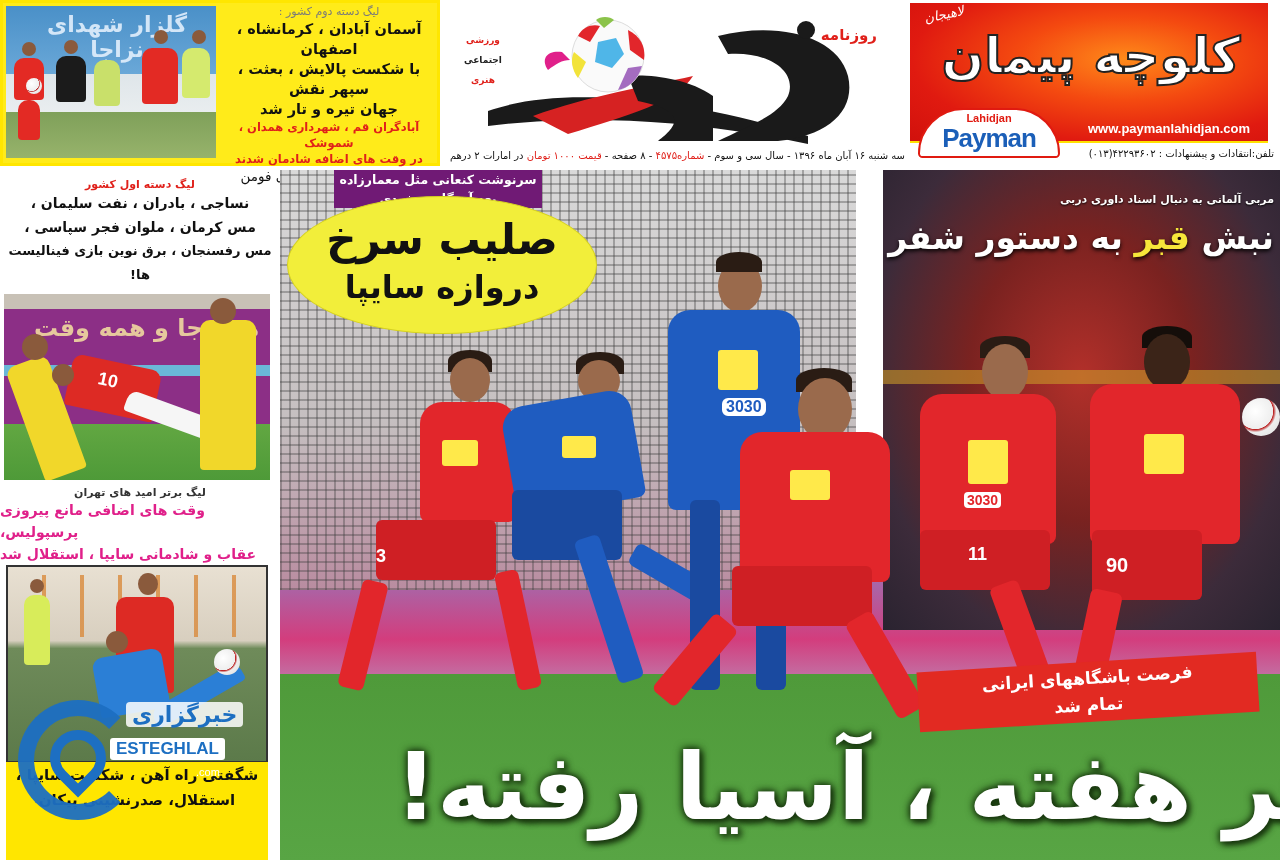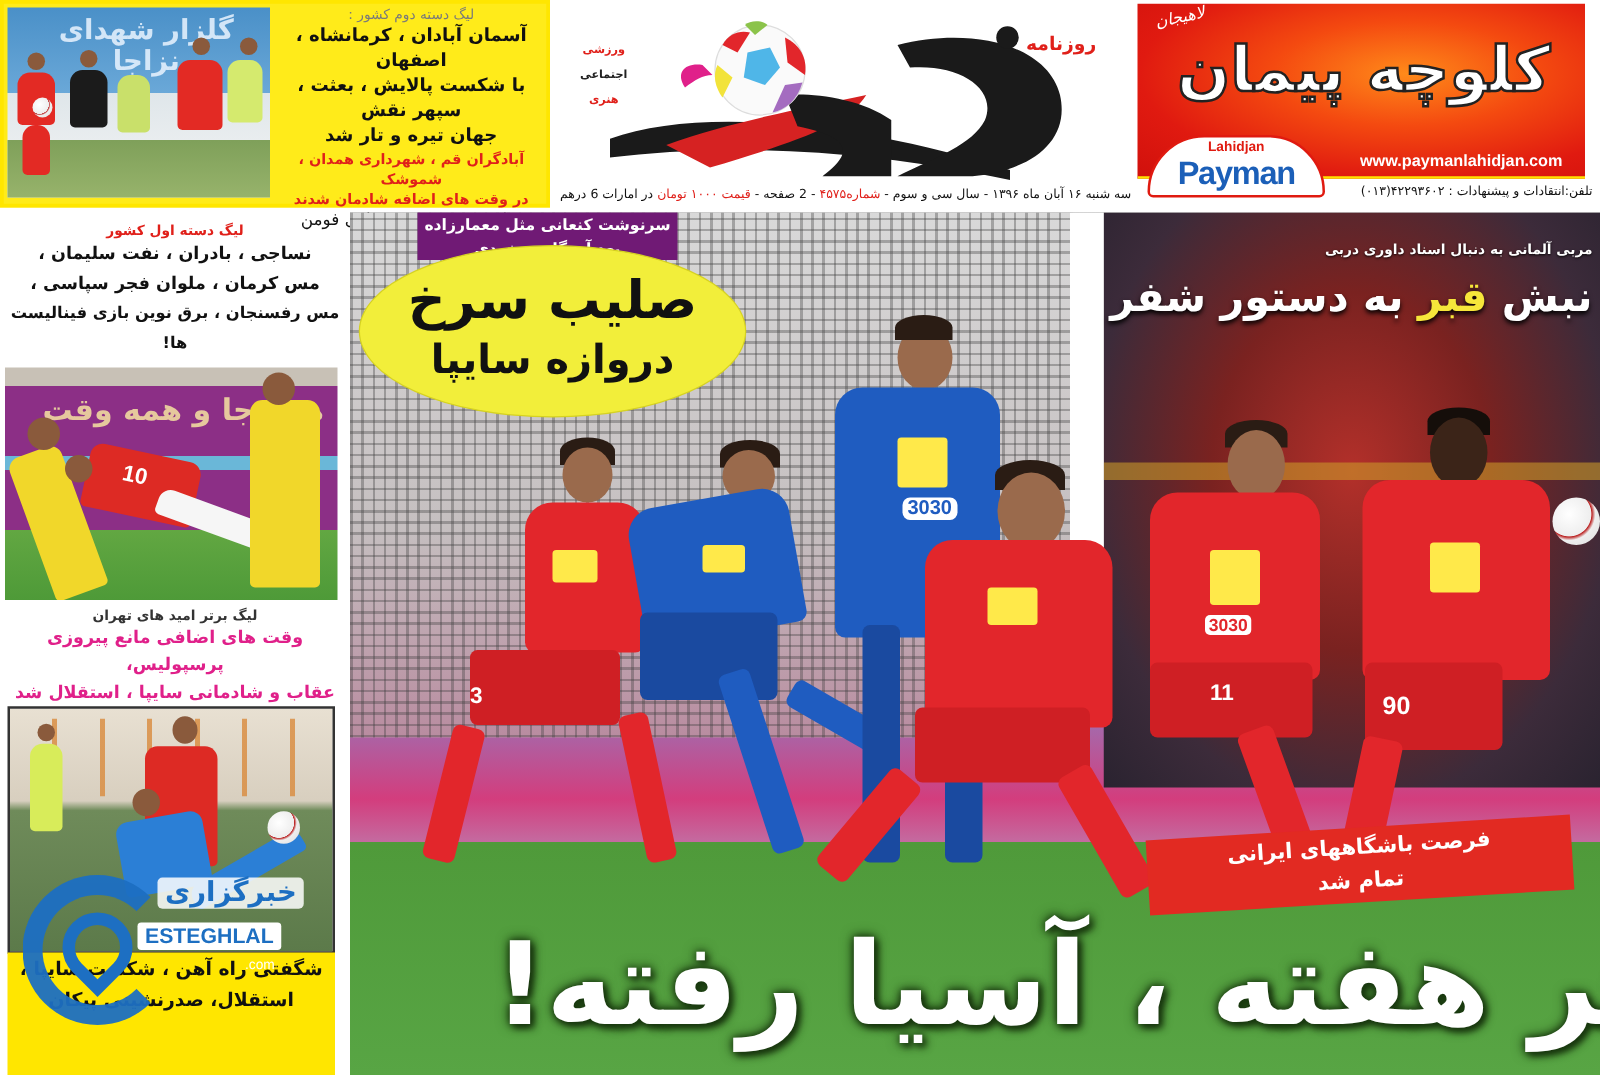--- a/index.html
+++ b/index.html
@@ -69,21 +69,21 @@
     left: 918px; top: 108px; width: 142px; height: 50px;
     background: #fff; border-radius: 60px 60px 6px 6px; border: 2px solid #e01a10;
     text-align: center; direction: ltr;
   }
   #ad-brand .small { display: block; color: #e01a10; font-weight: bold; font-size: 11px; font-family: "Liberation Sans", sans-serif; margin-top: 2px; }
   #ad-brand .big { display: block; color: #1b5fb8; font-weight: bold; font-size: 26px; line-height: 28px; font-family: "Liberation Sans", sans-serif; letter-spacing: -1px; }
   #ad-phone { left: 1068px; top: 148px; width: 206px; font-size: 10px; text-align: right; color: #111; white-space: nowrap; direction: rtl; }
   .lc-kicker-red { font-size: 11px; font-weight: bold; color: #e0201a; text-align: center; }
   .lc-kicker-gray { font-size: 11px; color: #333; text-align: center; font-weight: bold; }
   .lc-head { font-size: 14px; font-weight: bold; text-align: center; line-height: 24px; color: #111; }
-  .lc-head-pink { font-size: 14px; font-weight: bold; text-align: center; line-height: 22px; color: #e0208a; }
+  .lc-head-pink { font-size: 14px; font-weight: bold; text-align: left; line-height: 22px; color: #e0208a; }
 
   #lc-story1 { left: 0; top: 178px; width: 280px; height: 112px; }
   #lc-photo1 { left: 4px; top: 294px; width: 266px; height: 186px; overflow: hidden;
     background:
       linear-gradient(180deg, #c8c1b6 0%, #c8c1b6 8%, #8c2f86 8%, #8c2f86 38%, #6ab7d8 38%, #6ab7d8 44%, #8c2f86 44%, #8c2f86 70%, #62a742 70%, #4e9a38 100%);
   }
   #lc-photo1 .banner-text { position: absolute; top: 20px; left: 30px; color: #f0d9a0; font-weight: bold; font-size: 24px; opacity: .9; }
   #lc-story2 { left: 0; top: 486px; width: 280px; height: 78px; }
   #lc-photo2 { left: 6px; top: 565px; width: 262px; height: 198px; overflow: hidden; border: 2px solid #333;
     background: linear-gradient(180deg, #e8e0d2 0%, #d8cfbf 38%, #6f8b5a 42%, #5c7a4a 100%);
@@ -209,21 +209,21 @@
     <path d="M84 36 C 70 34, 62 42, 70 54 C 78 48, 84 44, 92 44 Z" fill="#e0208a"></path>
     <path d="M118 4 C 122 0, 132 0, 136 4 L 126 12 Z" fill="#8bc34a"></path>
   </svg>
   <div id="logo-label">روزنامه</div>
   <div id="logo-tags">
     <span style="color:#e0201a">ورزشی</span>
     <span style="color:#222">اجتماعی</span>
     <span style="color:#e0201a">هنری</span>
   </div>
   <div id="masthead-info">
-    <span>سه شنبه ۱۶ آبان ماه ۱۳۹۶</span><span> - </span><span>سال سی و سوم</span><span> - </span><span class="red">شماره۴۵۷۵</span><span> - </span><span>2 صفحه</span><span> - </span><span class="red">قیمت ۱۰۰۰ تومان</span> <span>در امارات 6 درهم</span>
+    <span>سه شنبه ۱۶ آبان ماه ۱۳۹۶</span><span> - </span><span>سال سی و سوم</span><span> - </span><span class="red">شماره۴۵۷۵</span><span> - </span><span>۸ صفحه</span><span> - </span><span class="red">قیمت ۱۰۰۰ تومان</span> <span>در امارات ۲ درهم</span>
   </div>
 </div>
 
 <div id="ad" class="abs">
   <div class="sig">لاهیجان</div>
   <div class="title">کلوچه پیمان</div>
   <div class="url">www.paymanlahidjan.com</div>
   <div class="stripe"></div>
 </div>
 <div id="ad-brand" class="abs">

